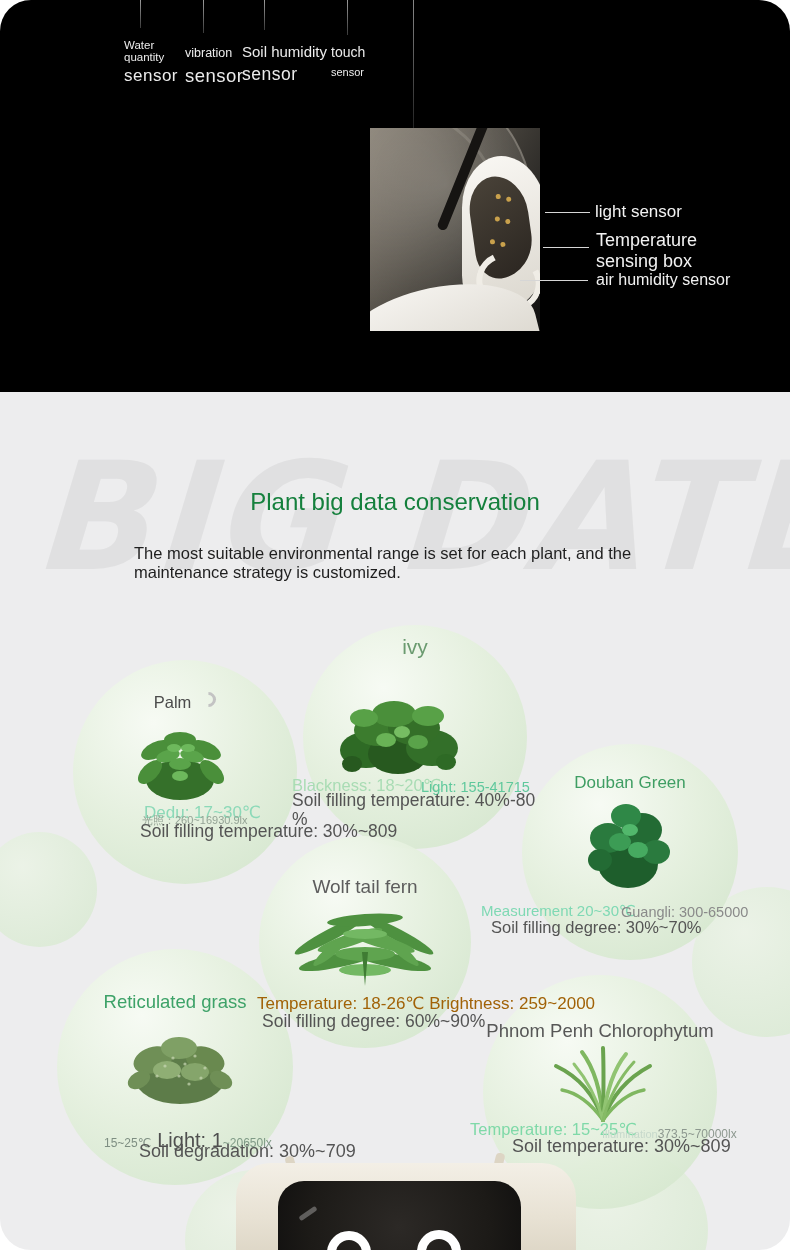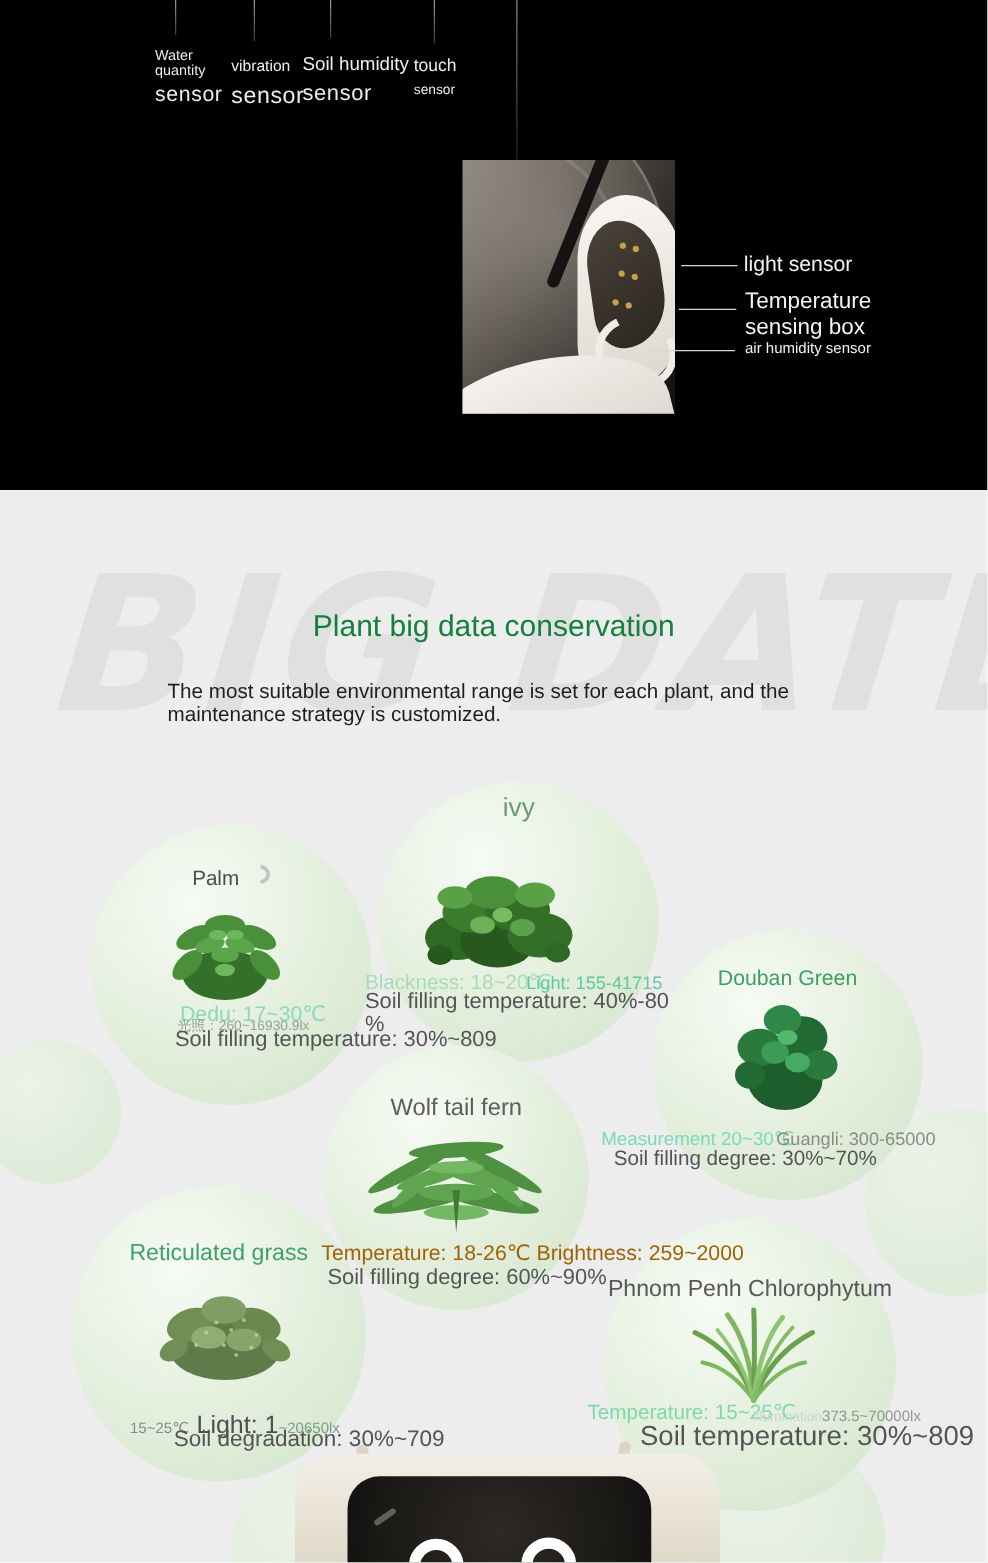--- a/index.html
+++ b/index.html
@@ -1,16 +1,16 @@
 <!DOCTYPE html>
 <html><head>
 <meta charset="utf-8">
 <style>
   html,body{margin:0;padding:0;width:790px;background:#fff;font-family:"Liberation Sans","DejaVu Sans",sans-serif;}
-  .page{position:relative;width:790px;height:1250px;overflow:hidden;}
+  .page{position:relative;width:790px;height:1250px;overflow:hidden;border-radius:31px;}
 
   
   .top-section{position:absolute;left:0;top:0;width:790px;height:392px;background:#000;overflow:hidden;}
   .vline{position:absolute;width:1px;background:linear-gradient(180deg,#9a9a9a,#3a3a3a);}
   .vl1{left:140px;top:0;height:28px;}
   .vl2{left:203px;top:0;height:33px;}
   .vl3{left:264px;top:0;height:30px;}
   .vl4{left:347px;top:0;height:35px;}
   .vl5{left:413px;top:0;height:128px;background:linear-gradient(180deg,#888,#222);}
   .sensor-group{position:absolute;color:#ececec;}
@@ -45,21 +45,21 @@
     border-top-color:transparent;transform:rotate(18deg);}
   .body-wedge{position:absolute;left:-28px;bottom:-48px;width:195px;height:92px;
     background:linear-gradient(170deg,#f6f4f0,#d8d4cb);transform:rotate(-14deg);border-radius:45% 55% 0 0;}
   .hline{position:absolute;height:1px;background:#d6d6d6;}
   .hl1{left:545px;top:212px;width:45px;}
   .hl2{left:543px;top:247px;width:46px;}
   .hl3{left:520px;top:280px;width:68px;}
   .callout{position:absolute;color:#f2f2f2;}
   .co1{left:595px;top:202px;font-size:17px;}
   .co2{left:596px;top:230px;font-size:18px;line-height:1.17;}
-  .co3{left:596px;top:271px;font-size:12px;}
+  .co3{left:596px;top:271px;font-size:16px;}
 
   
   .bottom-section{position:absolute;left:0;top:392px;width:790px;height:858px;background:#ededee;overflow:hidden;}
   .watermark{position:absolute;left:48px;top:38px;font-family:"DejaVu Sans",sans-serif;font-style:italic;font-weight:bold;
     font-size:150px;letter-spacing:4px;color:#e0e0e1;white-space:nowrap;transform:skewX(-6deg);z-index:0;}
   .bd-title{position:absolute;left:0;top:96px;width:790px;text-align:center;font-size:24px;font-weight:500;color:#15803d;z-index:5;}
   .bd-sub{position:absolute;left:134px;top:152px;width:545px;font-size:16.5px;line-height:1.16;color:#1f1f1f;z-index:5;}
 
   .pcircle{position:absolute;border-radius:50%;z-index:1;
     background:radial-gradient(circle at 36% 28%,rgba(247,251,244,.96) 0%,rgba(228,240,221,.93) 48%,rgba(206,227,199,.9) 100%);}
@@ -98,21 +98,21 @@
   .wolf-env{left:257px;top:601px;font-size:17px;color:#a16207;}
   .wolf-soil{left:262px;top:619px;font-size:17.5px;color:#545454;}
   .ret-line{left:104px;top:737px;font-size:12px;color:#7e8e82;}
   .ret-light{font-size:20px;color:#4f4f4f;margin-left:6px;}
   .ret-light-small{font-size:12px;color:#7f9a86;}
   .ret-soil{left:139px;top:749px;font-size:18px;color:#545454;}
   .chl-env{left:470px;top:728px;font-size:16.5px;color:#7fd9a8;}
   .chl-light{left:602px;top:732px;}
   .chl-light-label{font-size:11px;color:#c6d8cb;}
   .chl-light-value{font-size:12px;color:#8d988f;}
-  .chl-soil{left:512px;top:744px;font-size:22px;color:#545454;}
+  .chl-soil{left:512px;top:744px;font-size:18px;color:#545454;}
 
   .plant{position:absolute;z-index:2;}
   .p-ivy{left:328px;top:300px;}
   .p-palm{left:126px;top:328px;}
   .p-douban{left:580px;top:402px;}
   .p-wolf{left:290px;top:498px;}
   .p-reticulated{left:115px;top:626px;}
   .p-chloro{left:542px;top:650px;}
 
   

